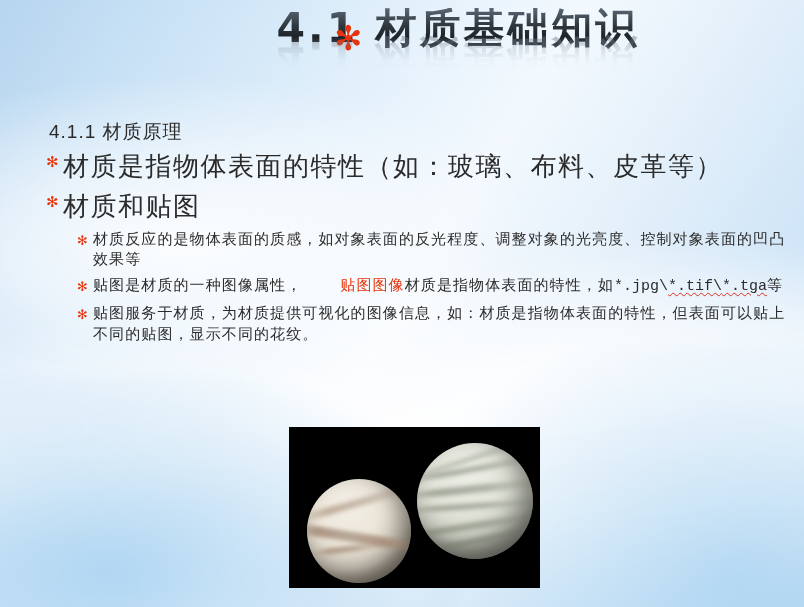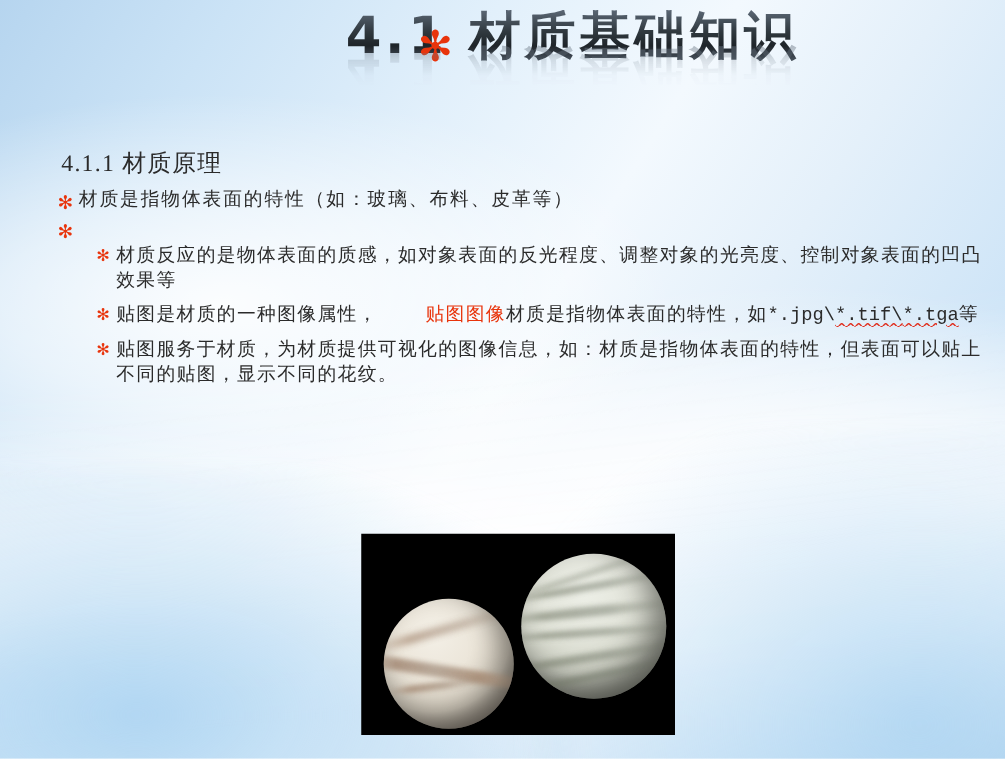--- a/index.html
+++ b/index.html
@@ -124,21 +124,21 @@
   }
 
   
   .body-area {
     position: absolute;
     left: 46px;
     top: 118px;
     width: 740px;
   }
   .heading-l1 {
-    font-family: Liberation Serif, serif;
+    font-family: Liberation Sans, sans-serif;
     font-size: 19px;
     color: #2b2b2b;
     letter-spacing: 1px;
     line-height: 1.45;
     margin: 0 0 3px 3px;
   }
   .bullet-row {
     display: flex;
     align-items: flex-start;
     margin-bottom: 1px;
@@ -146,22 +146,22 @@
   .bullet-mark {
     color: #e8340c;
     font-family: "DejaVu Sans", sans-serif;
     flex: 0 0 auto;
     line-height: 1;
     user-select: none;
   }
   .lvl2 { margin-left: 0px; }
   .lvl2 .bullet-mark { font-size: 15px; width: 17px; padding-top: 6px; }
   .lvl2 .bullet-text {
-    font-family: Liberation Serif, serif;
-    font-size: 15px;
+    font-family: Liberation Mono, monospace;
+    font-size: 26px;
     color: #2b2b2b;
     letter-spacing: 1.5px;
     line-height: 1.5;
   }
   .lvl3 { margin-left: 31px; margin-bottom: 6px; }
   .lvl3 .bullet-mark { font-size: 13px; width: 16px; padding-top: 5px; }
   .lvl3 .bullet-text {
     font-family: "DejaVu Sans", "Liberation Sans", sans-serif;
     font-size: 15px;
     color: #2b2b2b;
@@ -297,20 +297,21 @@
 
     <div class="heading-l1">4.1.1 材质原理</div>
 
     <div class="bullet-row lvl2">
       <span class="bullet-mark">✻</span>
       <span class="bullet-text">材质是指物体表面的特性（如：玻璃、布料、皮革等）</span>
     </div>
 
     <div class="bullet-row lvl2">
       <span class="bullet-mark">✻</span>
+      <span class="bullet-text">材质和贴图</span>
     </div>
 
     <div class="bullet-row lvl3">
       <span class="bullet-mark">✻</span>
       <span class="bullet-text">材质反应的是物体表面的质感，如对象表面的反光程度、调整对象的光亮度、控制对象表面的凹凸效果等</span>
     </div>
 
     <div class="bullet-row lvl3">
       <span class="bullet-mark">✻</span>
       <span class="bullet-text">

